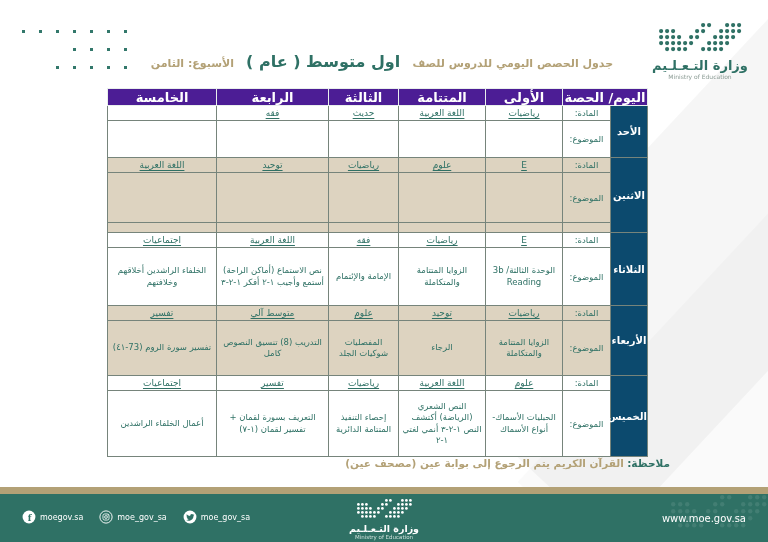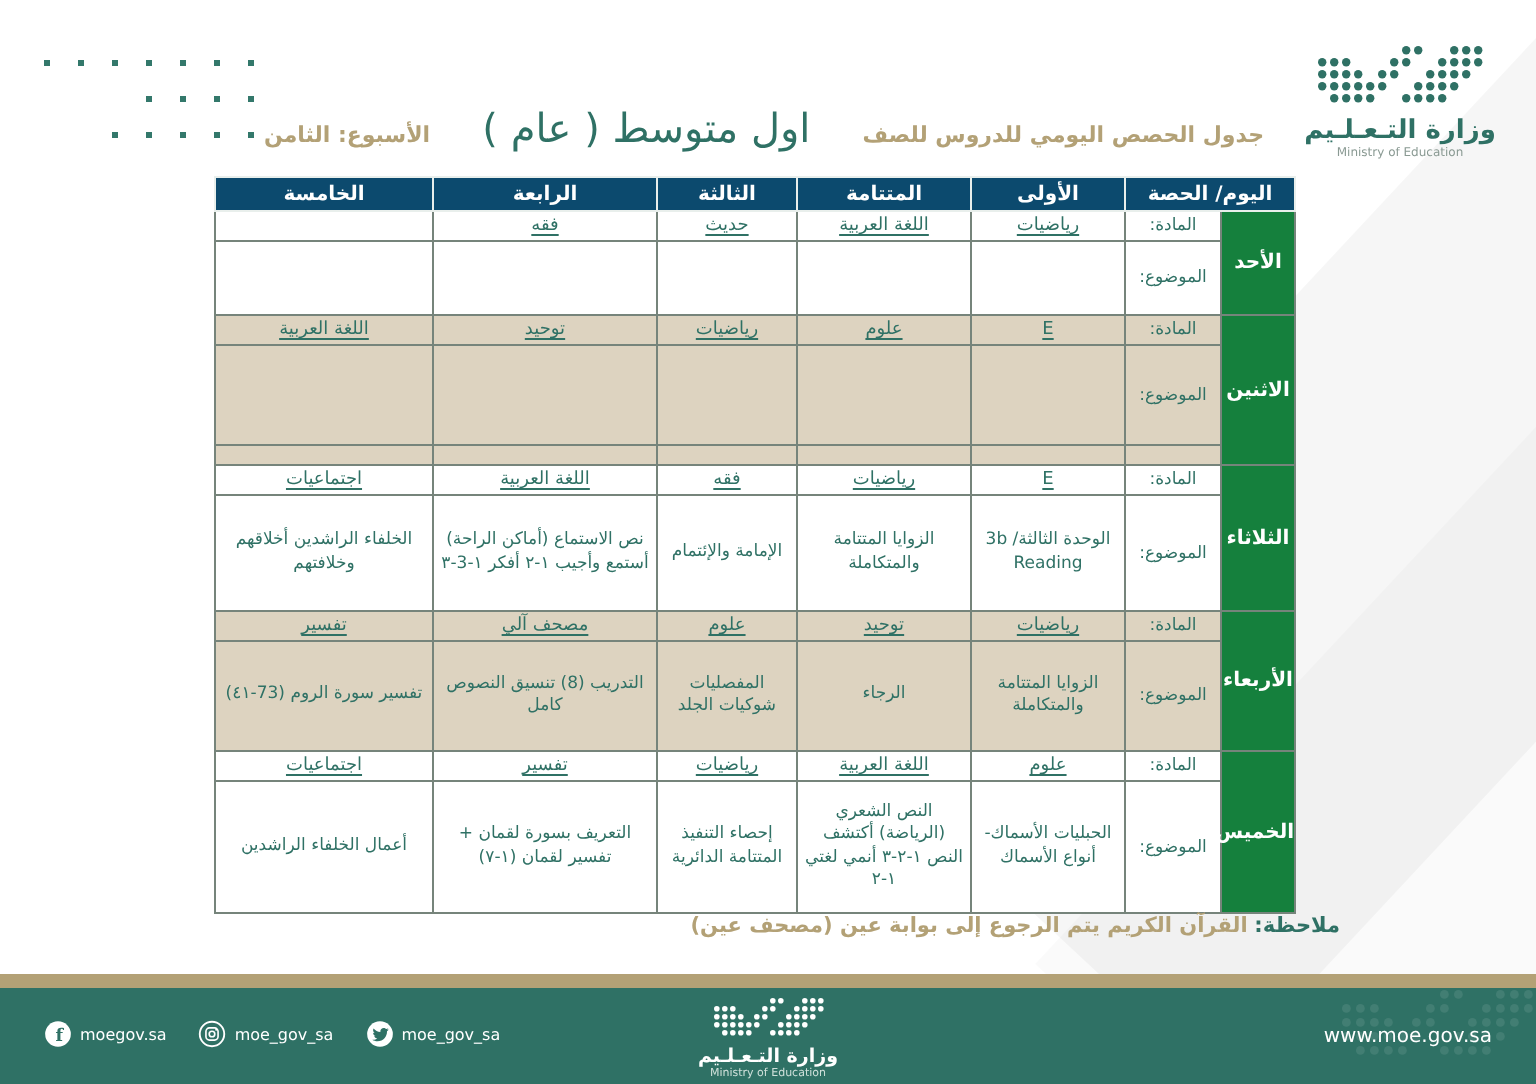--- a/index.html
+++ b/index.html
@@ -19,33 +19,33 @@
                 background:rgba(0,0,0,0.02); transform:rotate(-47deg); z-index:0; }
 
   
   .logo-top { position:absolute; top:22px; right:12px; width:112px; text-align:center; z-index:2; }
   .logo-top .logo-ar { font-size:13px; font-weight:bold; color:#2f7165; margin-top:2px; letter-spacing:1px; }
   .logo-top .logo-en { font-size:6px; color:#8a9a93; direction:ltr; }
 
   
   .title { position:absolute; top:52px; left:0; width:764px; text-align:center; z-index:2; }
   .title .t-pre, .title .t-week { font-size:11px; color:#b3a176; font-weight:bold; }
-  .title .t-grade { font-size:20px; color:#2f7165; font-weight:normal; margin:0 21px; }
+  .title .t-grade { font-size:16px; color:#2f7165; font-weight:bold; margin:0 7px; }
 
   
   .tbl-wrap { position:absolute; top:88px; left:108px; width:540px; z-index:2; }
   table.sched { width:540px; border-collapse:collapse; table-layout:fixed; direction:rtl;
                 border:1.5px solid #5e6f66; }
   table.sched th, table.sched td { border:1px solid #76847b; vertical-align:middle; text-align:center; }
-  table.sched thead th { background:#0c4a6e; color:#fff; font-size:10px; font-weight:bold;
+  table.sched thead th { background:#4c1d95; color:#fff; font-size:13px; font-weight:bold;
                          height:17px; border:1px solid #e9efec; }
   td.day-cell { background:#2f7165; color:#fff; font-size:10px; font-weight:bold; }
   tr.white td { background:#ffffff; }
   tr.beige td { background:#ddd3c0; }
-  tr.white td.day-cell, tr.beige td.day-cell { background:#15803d; }
+  tr.white td.day-cell, tr.beige td.day-cell { background:#0c4a6e; }
   td.label-cell { font-size:8.5px; color:#2f7165; padding:1px 2px;margin-left:38px; }
   tr.subject-row { height:15px; }
   td.subject-cell { font-size:9px; color:#2f7165; padding:0 16px; }
   td.subject-cell.u { text-decoration:underline; text-underline-offset:2px; }
   td.topic-cell { font-size:8.5px; color:#2f7165; line-height:1.3; padding:1px 3px; }
   tr.extra-row { height:10px; }
 
   
   .note { position:absolute; top:457px; right:98px; z-index:2; font-size:10.5px; text-align:center; }
   .note .n-label { color:#2f7165; font-weight:bold; }
@@ -203,30 +203,30 @@
             <td class="subject-cell u">رياضيات</td>
             <td class="subject-cell u">فقه</td>
             <td class="subject-cell u">اللغة العربية</td>
             <td class="subject-cell u">اجتماعيات</td>
           </tr>
           <tr class="topic-row white" style="height: 58px;">
             <td class="label-cell">الموضوع:</td>
             <td class="topic-cell">الوحدة الثالثة/ 3b Reading</td>
             <td class="topic-cell">الزوايا المتتامة والمتكاملة</td>
             <td class="topic-cell">الإمامة والإئتمام</td>
-            <td class="topic-cell">نص الاستماع (أماكن الراحة) أستمع وأجيب ١-٢ أفكر ١-3-٣</td>
+            <td class="topic-cell">نص الاستماع (أماكن الراحة) أستمع وأجيب ١-٢ أفكر ١-٢-٣</td>
             <td class="topic-cell">الخلفاء الراشدين أخلاقهم وخلافتهم</td>
           </tr>
           <tr class="subject-row beige">
             <td class="day-cell" rowspan="2">الأربعاء</td>
             <td class="label-cell">المادة:</td>
             <td class="subject-cell u">رياضيات</td>
             <td class="subject-cell u">توحيد</td>
             <td class="subject-cell u">علوم</td>
-            <td class="subject-cell u">مصحف آلي</td>
+            <td class="subject-cell u">متوسط آلي</td>
             <td class="subject-cell u">تفسير</td>
           </tr>
           <tr class="topic-row beige" style="height: 55px;">
             <td class="label-cell">الموضوع:</td>
             <td class="topic-cell">الزوايا المتتامة والمتكاملة</td>
             <td class="topic-cell">الرجاء</td>
             <td class="topic-cell">المفصليات شوكيات الجلد</td>
             <td class="topic-cell">التدريب (8) تنسيق النصوص كامل</td>
             <td class="topic-cell">تفسير سورة الروم (73-٤١)</td>
           </tr>

